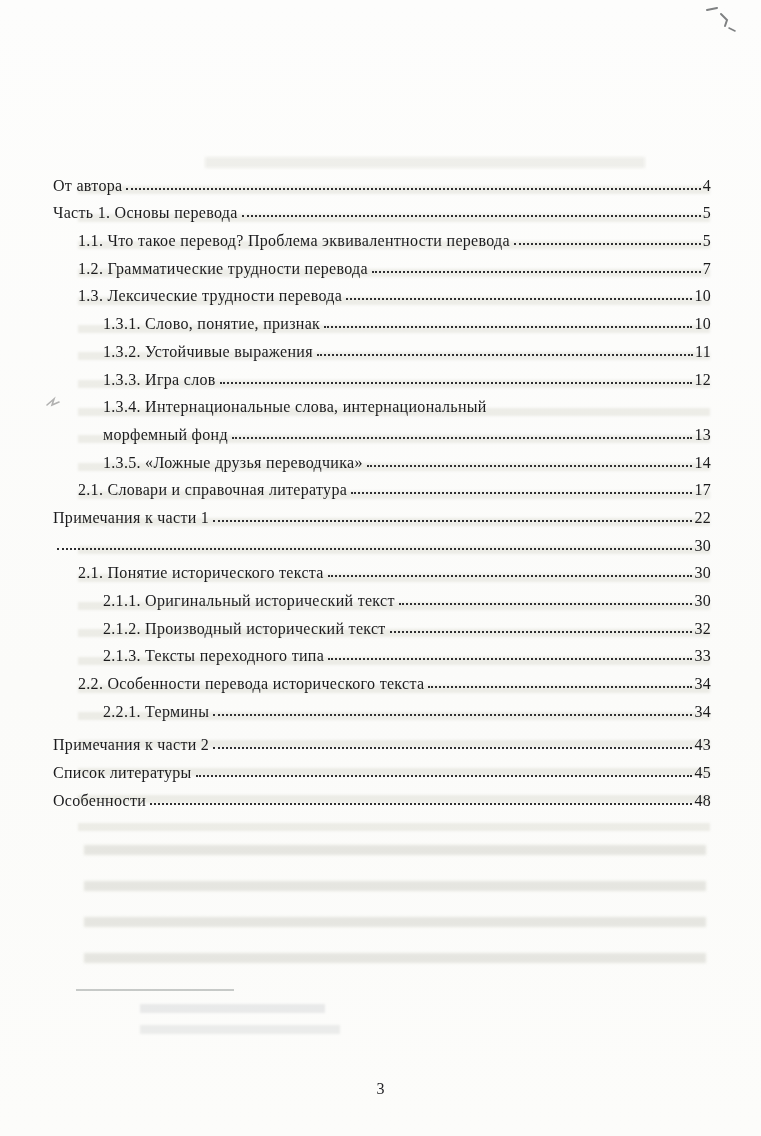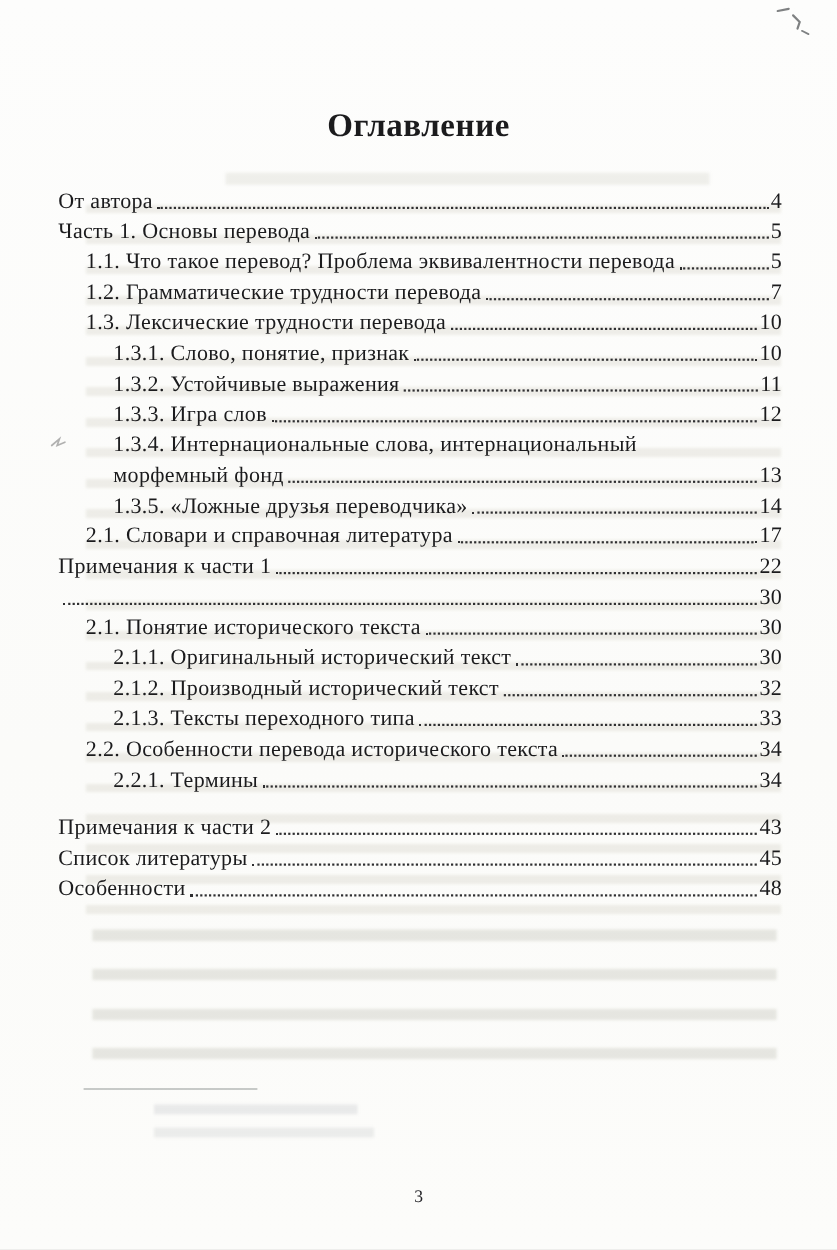--- a/index.html
+++ b/index.html
@@ -25,24 +25,24 @@
     position: absolute;
     top: 167px;
     left: 53px;
     right: 50px;
     z-index: 2;
   }
   .toc-row {
     display: flex;
     align-items: flex-end;
     height: 27.7px;
-    font-size: 20px;
+    font-size: 16px;
     letter-spacing: 0.3px;
   }
-  .toc-row.gap-before { margin-top: 16px; align-items: flex-end; }
+  .toc-row.gap-before { margin-top: 6px; align-items: flex-end; }
   .toc-row.level-1 { padding-left: 25px; }
   .toc-row.level-2 { padding-left: 50px; }
   .toc-label { white-space: nowrap; }
   .leader {
     flex: 1;
     min-width: 14px;
     border-bottom: 2.5px dotted #2e2e30;
     margin: 0 2px 5px 4px;
   }
   .toc-page { white-space: nowrap; }
@@ -107,21 +107,20 @@
 
   <svg class="ghost corner-mark" viewBox="0 0 42 34">
     <path d="M6 6 L16 4" stroke="#55585a" stroke-width="2" fill="none" stroke-linecap="round"></path>
     <path d="M20 10 L26 16 L24 22" stroke="#55585a" stroke-width="2" fill="none" stroke-linecap="round"></path>
     <path d="M28 24 L34 27" stroke="#55585a" stroke-width="1.6" fill="none" stroke-linecap="round"></path>
   </svg>
   <svg class="ghost pencil-mark" viewBox="0 0 20 20">
     <path d="M3 12 L10 6 L8 12 L15 9" stroke="#8a8a8a" stroke-width="1.6" fill="none" stroke-linecap="round"></path>
   </svg>
 
-  <div class="doc-title">Оглавление</div>
 
   <div class="toc">
       <div class="toc-row level-0">
         <span class="toc-label">От автора</span>
         <span class="leader"></span>
         <span class="toc-page">4</span>
       </div>
       <div class="toc-row level-0">
         <span class="toc-label">Часть 1. Основы перевода</span>
         <span class="leader"></span>

